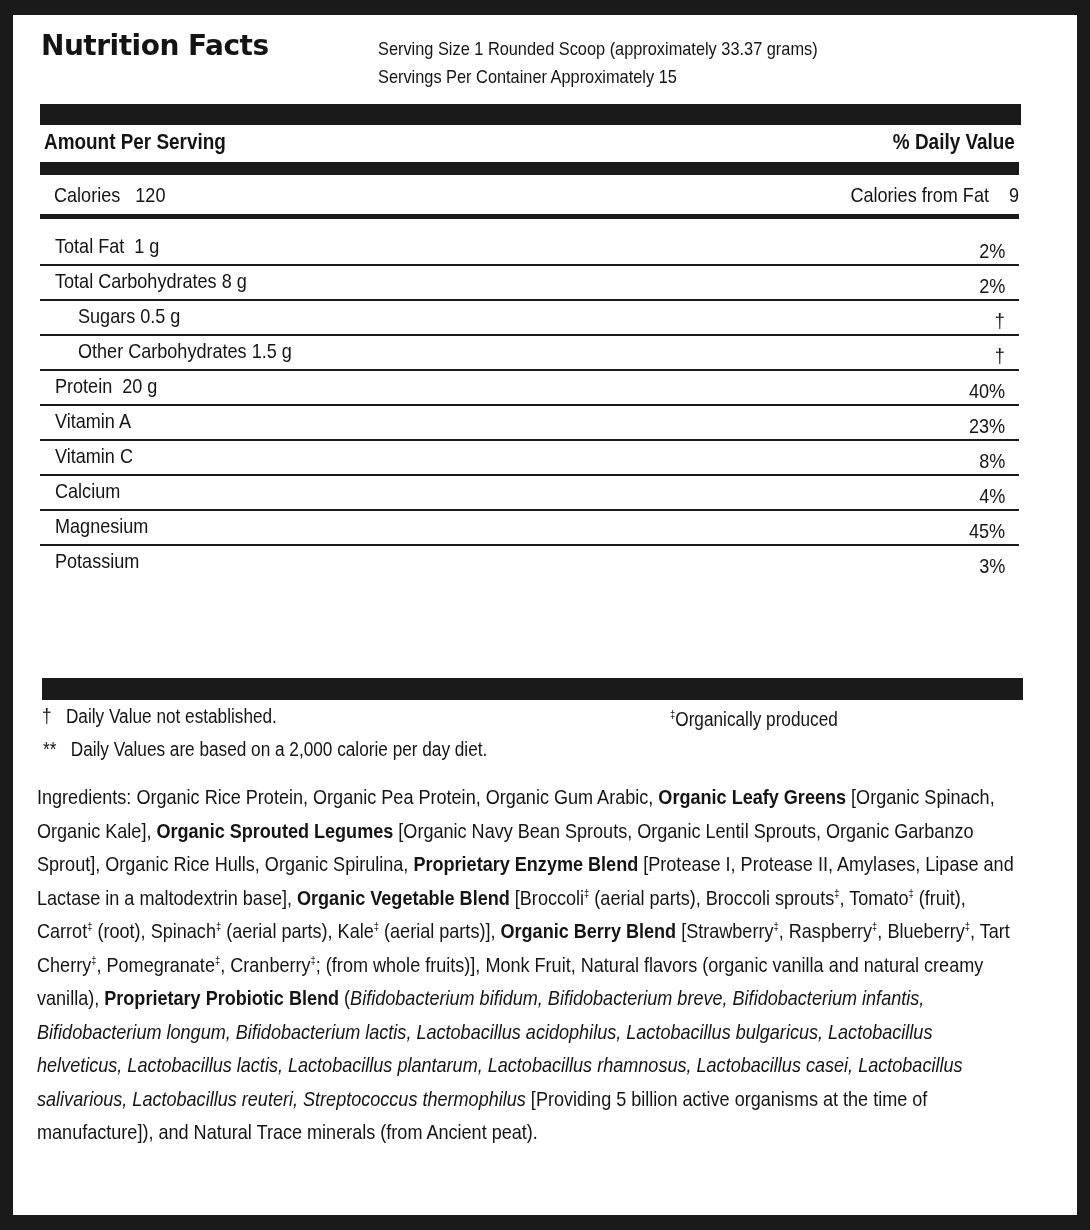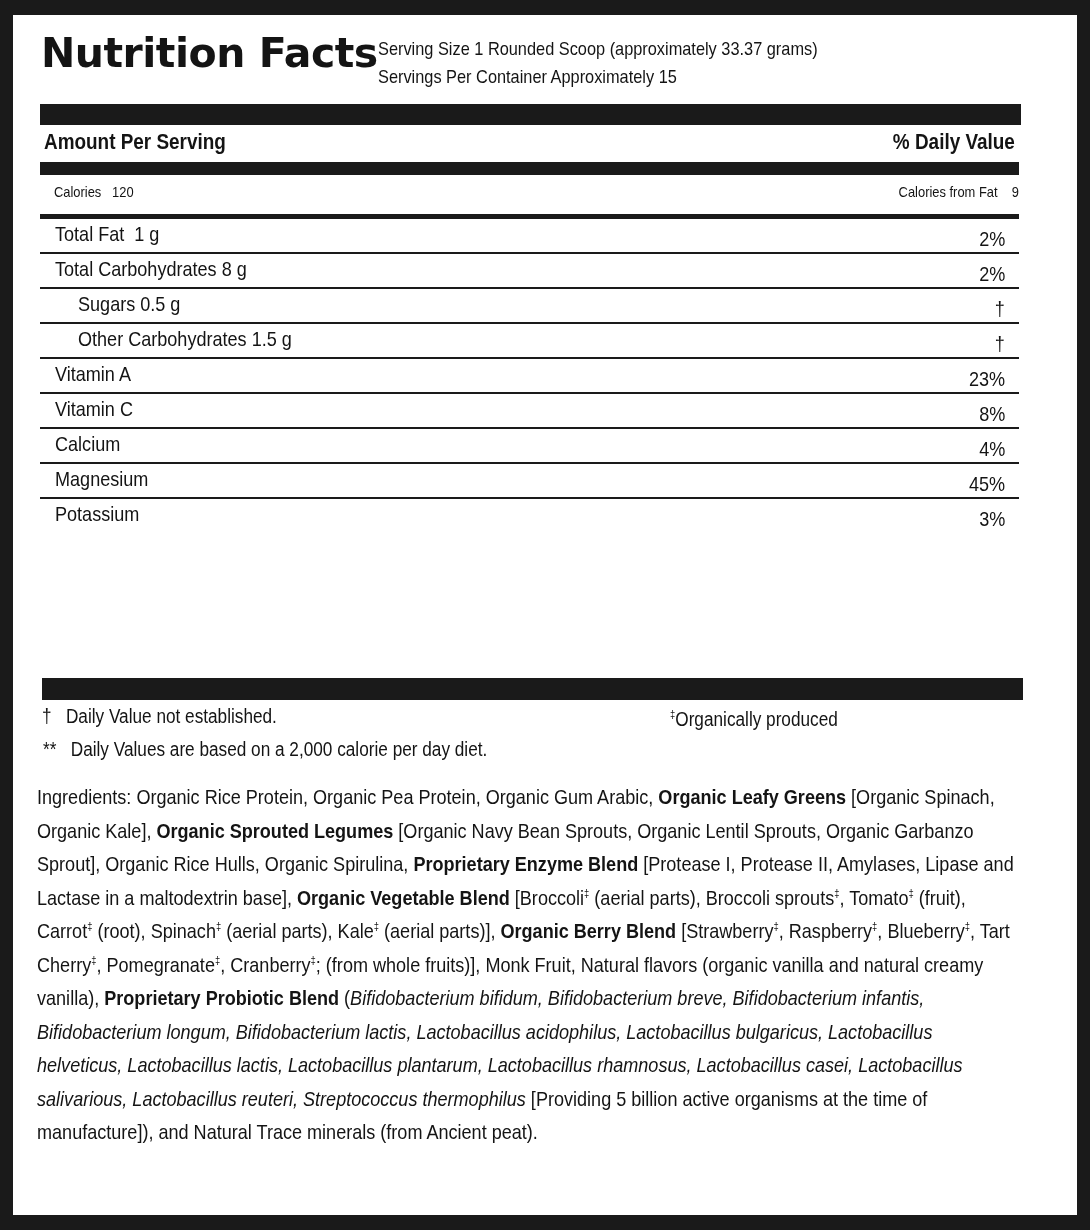--- a/index.html
+++ b/index.html
@@ -8,41 +8,41 @@
     font-family: "Liberation Sans", sans-serif; color: #141414;
     position: relative; overflow: hidden;
   }
   .panel {
     position: absolute; left: 13px; top: 15px; width: 1064px; height: 1200px;
     background: #ffffff;
   }
   .title {
     position: absolute; left: 28px; top: 14px;
     font-family: "DejaVu Sans", sans-serif; font-weight: bold;
-    font-size: 41px; letter-spacing: -0.5px; color: #141414;
+    font-size: 28px; letter-spacing: -0.5px; color: #141414;
   }
   .serving {
     position: absolute; left: 365px; top: 20px; font-size: 19px; line-height: 28px;
     transform: scaleX(0.86); transform-origin: left top;
   }
   .bar { position: absolute; background: #1a1a1a; }
   .bar-top { left: 27px; top: 89px; width: 981px; height: 21px; }
   .bar-mid { left: 27px; top: 147px; width: 979px; height: 13px; }
   .bar-bottom { left: 29px; top: 663px; width: 981px; height: 22px; }
   .line-cal { position: absolute; left: 27px; top: 199px; width: 979px; height: 5px; background: #1a1a1a; }
   .hdr {
     position: absolute; top: 114px; font-weight: bold; font-size: 22px;
     transform: scaleX(0.86); 
   }
   .hdr-left { left: 31px; transform-origin: left top; }
   .hdr-right { right: 62px; transform-origin: right top; }
-  .cal-row { position: absolute; left: 27px; top: 162px; width: 979px; height: 37px; font-size: 15px; }
+  .cal-row { position: absolute; left: 27px; top: 162px; width: 979px; height: 37px; font-size: 21px; }
   .cal-row .l { position: absolute; left: 14px; top: 6px; transform: scaleX(0.86); transform-origin: left top; white-space: pre; }
   .cal-row .r { position: absolute; right: 0px; top: 6px; transform: scaleX(0.86); transform-origin: right top; white-space: pre; }
-  .rows { position: absolute; left: 27px; top: 204px; width: 979px; }
+  .rows { position: absolute; left: 27px; top: 216px; width: 979px; }
   .row {
     position: relative; height: 33px; border-bottom: 2px solid #1a1a1a;
     font-size: 21px;
   }
   .row:last-child { border-bottom: none; text-align: center; }
   .row .name { position: absolute; left: 15px; top: 3px; transform: scaleX(0.86); transform-origin: left top; white-space: pre; }
   .row.sub .name { left: 38px; }
   .row .dv { position: absolute; right: 14px; top: 8px; transform: scaleX(0.86); transform-origin: right top; }
   .foot { position: absolute; font-size: 20px; transform: scaleX(0.86); transform-origin: left top; white-space: pre; }
   .foot1 { left: 29px; top: 690px; }
@@ -90,20 +90,24 @@
       </div>
       <div class="row sub">
         <span class="name">Sugars 0.5 g</span>
         <span class="dv">†</span>
       </div>
       <div class="row sub">
         <span class="name">Other Carbohydrates 1.5 g</span>
         <span class="dv">†</span>
       </div>
       <div class="row">
+        <span class="name">Protein  20 g</span>
+        <span class="dv">40%</span>
+      </div>
+      <div class="row">
         <span class="name">Vitamin A</span>
         <span class="dv">23%</span>
       </div>
       <div class="row">
         <span class="name">Vitamin C</span>
         <span class="dv">8%</span>
       </div>
       <div class="row">
         <span class="name">Calcium</span>
         <span class="dv">4%</span>

